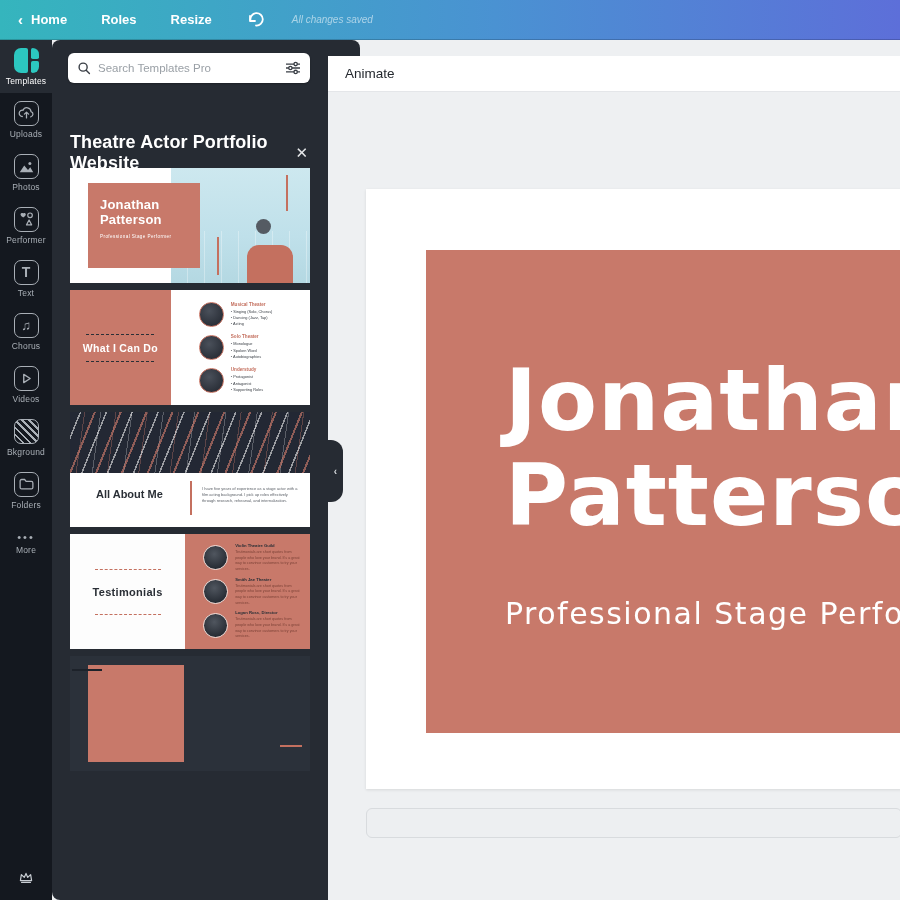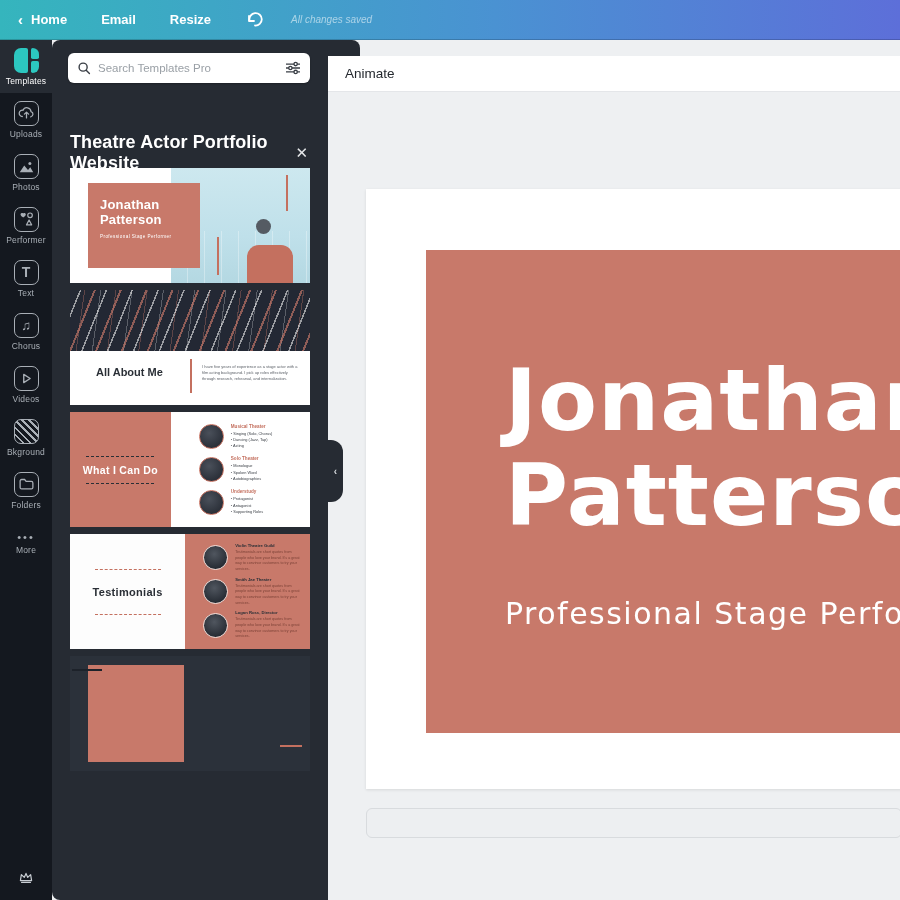--- a/index.html
+++ b/index.html
@@ -147,21 +147,21 @@
             border:1px solid #d8dbde; border-radius:6px; background:#edeff1; cursor:pointer; }
 </style>
 </head>
 <body>
 
 <div class="topbar">
   <div class="tb-item tb-home">
     <span class="tb-chev">‹</span>
     <span>Home</span>
   </div>
-  <div class="tb-item">Email</div>
+  <div class="tb-item">Roles</div>
   <div class="tb-item">Resize</div>
   <div class="tb-undo">
     <svg width="20" height="16" viewBox="0 0 20 16">
       <path d="M4 4 L4 9 L9 9" fill="none" stroke="#fff" stroke-width="1.8" stroke-linecap="round" stroke-linejoin="round"></path>
       <path d="M4.5 8.5 A6.2 6.2 0 1 1 10 13.5" fill="none" stroke="#fff" stroke-width="1.8" stroke-linecap="round"></path>
     </svg>
   </div>
   <div class="tb-status">All changes saved</div>
 </div>
 
@@ -289,61 +289,61 @@
       <div class="t1-rect">
         <div class="t1-name">
           <div>Jonathan</div>
           <div>Patterson</div>
         </div>
         <div class="t1-sub">Professional Stage Performer</div>
       </div>
     </div>
 
     <div class="thumb">
+      <div class="t3-left">
+        <div class="t3-dash"></div>
+        <div class="t3-title">What I Can Do</div>
+        <div class="t3-dash"></div>
+      </div>
+      <div class="t3-right">
+        <div class="mini-row">
+          <div class="t3-avatar"></div>
+          <div>
+            <div class="t3-heading">Musical Theater</div>
+            <div class="mini-bullet">Singing (Solo, Chorus)</div>
+            <div class="mini-bullet">Dancing (Jazz, Tap)</div>
+            <div class="mini-bullet">Acting</div>
+          </div>
+        </div>
+        <div class="mini-row">
+          <div class="t3-avatar"></div>
+          <div>
+            <div class="t3-heading">Solo Theater</div>
+            <div class="mini-bullet">Monologue</div>
+            <div class="mini-bullet">Spoken Word</div>
+            <div class="mini-bullet">Autobiographies</div>
+          </div>
+        </div>
+        <div class="mini-row">
+          <div class="t3-avatar"></div>
+          <div>
+            <div class="t3-heading">Understudy</div>
+            <div class="mini-bullet">Protagonist</div>
+            <div class="mini-bullet">Antagonist</div>
+            <div class="mini-bullet">Supporting Roles</div>
+          </div>
+        </div>
+      </div>
+    </div>
+
+    <div class="thumb">
       <div class="t2-photo"></div>
       <div class="t2-title">All About Me</div>
       <div class="t2-div"></div>
       <div class="t2-body">I have five years of experience as a stage actor with a film acting background. I pick up roles effectively through research, rehearsal, and internalization.</div>
-    </div>
-
-    <div class="thumb">
-      <div class="t3-left">
-        <div class="t3-dash"></div>
-        <div class="t3-title">What I Can Do</div>
-        <div class="t3-dash"></div>
-      </div>
-      <div class="t3-right">
-        <div class="mini-row">
-          <div class="t3-avatar"></div>
-          <div>
-            <div class="t3-heading">Musical Theater</div>
-            <div class="mini-bullet">Singing (Solo, Chorus)</div>
-            <div class="mini-bullet">Dancing (Jazz, Tap)</div>
-            <div class="mini-bullet">Acting</div>
-          </div>
-        </div>
-        <div class="mini-row">
-          <div class="t3-avatar"></div>
-          <div>
-            <div class="t3-heading">Solo Theater</div>
-            <div class="mini-bullet">Monologue</div>
-            <div class="mini-bullet">Spoken Word</div>
-            <div class="mini-bullet">Autobiographies</div>
-          </div>
-        </div>
-        <div class="mini-row">
-          <div class="t3-avatar"></div>
-          <div>
-            <div class="t3-heading">Understudy</div>
-            <div class="mini-bullet">Protagonist</div>
-            <div class="mini-bullet">Antagonist</div>
-            <div class="mini-bullet">Supporting Roles</div>
-          </div>
-        </div>
-      </div>
     </div>
 
     <div class="thumb">
       <div class="t4-left">
         <div class="t4-dash"></div>
         <div class="t4-title">Testimonials</div>
         <div class="t4-dash"></div>
       </div>
       <div class="t4-right">
         <div class="mini-row">

